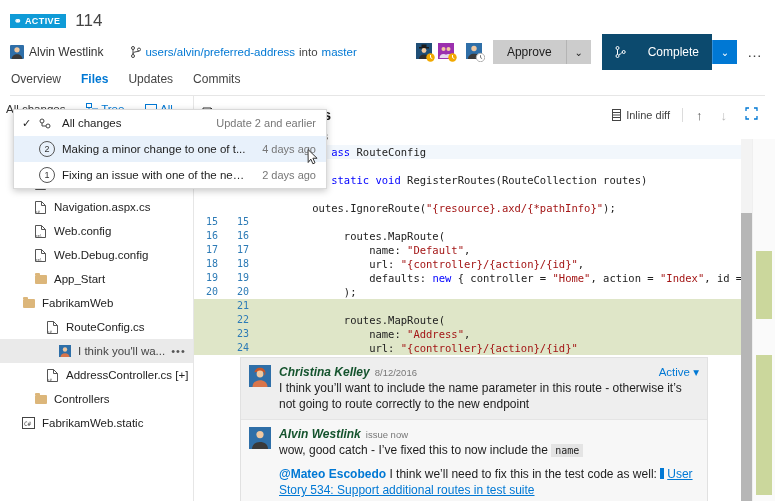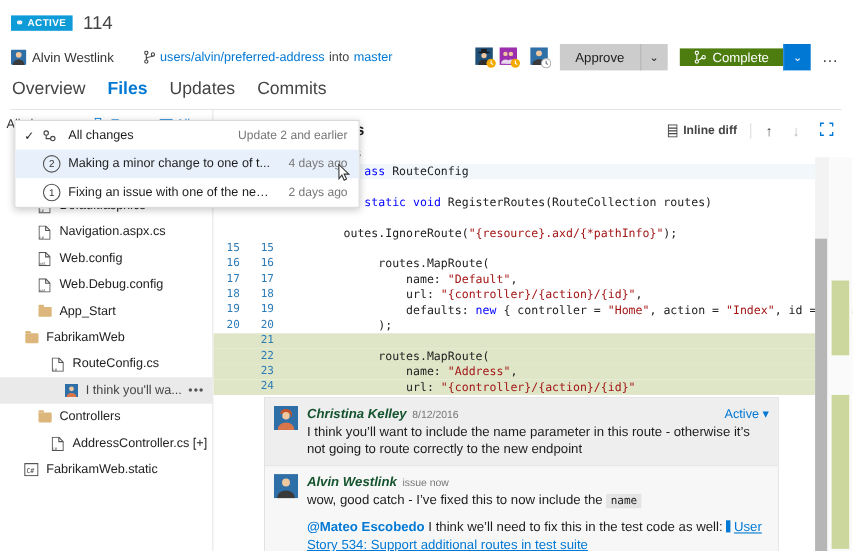--- a/index.html
+++ b/index.html
@@ -37,35 +37,35 @@
   .rev svg{display:block;}
   .btn-approve{
     background:#cccccc;color:#1d1d1d;border:none;height:24px;padding:0 14px;
     font-size:12px;font-family:inherit;cursor:pointer;
   }
   .btn-approve-caret{
     background:#cccccc;border:none;border-left:1px solid #b4b4b4;height:24px;width:25px;
     font-size:10px;color:#1d1d1d;cursor:pointer;font-family:inherit;
   }
   .btn-complete{
-    background:#4d7c0f;color:#fff;border:none;height:16px;padding:0 13px;
+    background:#0c4a6e;color:#fff;border:none;height:36px;padding:0 13px;
     font-size:12px;font-family:inherit;cursor:pointer;margin-left:11px;
-    display:inline-flex;align-items:center;gap:6px;
+    display:inline-flex;align-items:center;gap:22px;
   }
   .btn-complete-caret{
     background:#0078d4;border:none;border-left:1px solid #2f90dd;height:24px;width:25px;
     color:#fff;font-size:10px;cursor:pointer;font-family:inherit;
   }
   .ellipsis-btn{
     background:none;border:none;font-size:15px;color:#444;cursor:pointer;
     margin-left:7px;padding:0 3px;line-height:10px;font-family:inherit;
   }
 
   .tabs{display:flex;gap:20px;margin-top:7px;padding-left:1px;}
-  .tab{font-size:16px;color:#444;cursor:pointer;padding-bottom:3px;}
+  .tab{font-size:12px;color:#444;cursor:pointer;padding-bottom:3px;}
   .tab.active{color:#0078d4;font-weight:bold;}
 
   .hr{border-top:1px solid #e6e6e6;margin-top:6px;}
 
   
   .body{display:flex;height:calc(501px - 87px);}
   .left-pane{width:194px;border-right:1px solid #e6e6e6;position:relative;box-sizing:border-box;}
   .right-pane{flex:1;position:relative;overflow:hidden;}
 
   
@@ -81,21 +81,21 @@
   .tree-row.selected{background:#eaeaea;}
   .tree-row .ti{width:17px;display:inline-flex;justify-content:center;align-items:center;flex:0 0 auto;}
   .folder-ico{width:12px;height:9px;background:#dcb67a;border-radius:1px;position:relative;}
   .folder-ico:before{content:"";position:absolute;top:-2px;left:0;width:5px;height:2px;background:#dcb67a;border-radius:1px 1px 0 0;}
   .cmt-row{font-style:normal;color:#444;}
   .cmt-more{margin-left:6px;color:#555;letter-spacing:1px;font-size:11px;}
 
   
   .file-head{display:flex;align-items:center;height:30px;padding:4px 8px 0 8px;}
   .file-name{font-size:14.5px;font-weight:bold;color:#1d1d1d;margin-left:7px;}
-  .file-tools{margin-left:auto;display:flex;align-items:center;gap:0;color:#444;font-weight:bold;}
+  .file-tools{margin-left:auto;display:flex;align-items:center;gap:0;color:#444;}
   .ft-item{display:flex;align-items:center;gap:5px;font-size:11px;cursor:pointer;padding:0 8px;}
   .ft-div{width:1px;height:14px;background:#dcdcdc;margin:0 4px;}
   .ft-ico{cursor:pointer;padding:0 9px;font-size:13px;color:#555;}
   .ft-ico.dim{color:#b9b9b9;}
   .file-path{font-size:11px;color:#666;padding:0 0 3px 40px;}
 
   
   .diff{position:relative;font-family:"DejaVu Sans Mono", monospace;font-size:10.5px;line-height:14px;}
   .dline{display:flex;white-space:pre;height:14px;align-items:center;}
   .gut{width:31px;text-align:right;padding-right:7px;color:#2d7bb6;flex:0 0 auto;box-sizing:border-box;font-size:10px;}
@@ -360,36 +360,36 @@
               <svg width="12" height="12" viewBox="0 0 12 12">
                 <rect width="12" height="12" fill="#2f6fa8"></rect>
                 <circle cx="6" cy="4.5" r="2.2" fill="#f0c8a0"></circle>
                 <path d="M1.5 12c0-2.4 2-3.8 4.5-3.8S10.5 9.6 10.5 12z" fill="#d9754a"></path>
               </svg>
             </span>
             <span style="padding-left:5px" class="cmt-row">I think you'll wa...</span>
             <span class="cmt-more">•••</span>
           </div>
           <div class="tree-row">
+            <span style="width:44px;flex:0 0 auto"></span>
+            <span class="ti">
+              <svg width="11" height="13" viewBox="0 0 11 13">
+                <path d="M0.5 0.5h6l4 4v8h-10z" fill="#fff" stroke="#555"></path>
+                <path d="M6.5 0.5v4h4" fill="none" stroke="#555"></path>
+                <text x="0.5" y="12" font-size="3.6" fill="#555" font-family="monospace">c#</text>
+              </svg>
+            </span>
+            <span style="padding-left:5px" class="">AddressController.cs [+]</span>
+          </div>
+          <div class="tree-row">
             <span style="width:32px;flex:0 0 auto"></span>
             <span class="ti">
               <span class="folder-ico"></span>
             </span>
             <span style="padding-left:5px" class="">Controllers</span>
-          </div>
-          <div class="tree-row">
-            <span style="width:44px;flex:0 0 auto"></span>
-            <span class="ti">
-              <svg width="11" height="13" viewBox="0 0 11 13">
-                <path d="M0.5 0.5h6l4 4v8h-10z" fill="#fff" stroke="#555"></path>
-                <path d="M6.5 0.5v4h4" fill="none" stroke="#555"></path>
-                <text x="0.5" y="12" font-size="3.6" fill="#555" font-family="monospace">c#</text>
-              </svg>
-            </span>
-            <span style="padding-left:5px" class="">AddressController.cs [+]</span>
           </div>
           <div class="tree-row">
             <span style="width:20px;flex:0 0 auto"></span>
             <span class="ti">
               <svg width="13" height="12" viewBox="0 0 13 12">
                 <rect x="0.5" y="0.5" width="12" height="11" fill="none" stroke="#444"></rect>
                 <text x="2" y="9" font-size="6" fill="#444" font-family="monospace">C#</text>
               </svg>
             </span>
             <span style="padding-left:5px" class="">FabrikamWeb.static</span>

